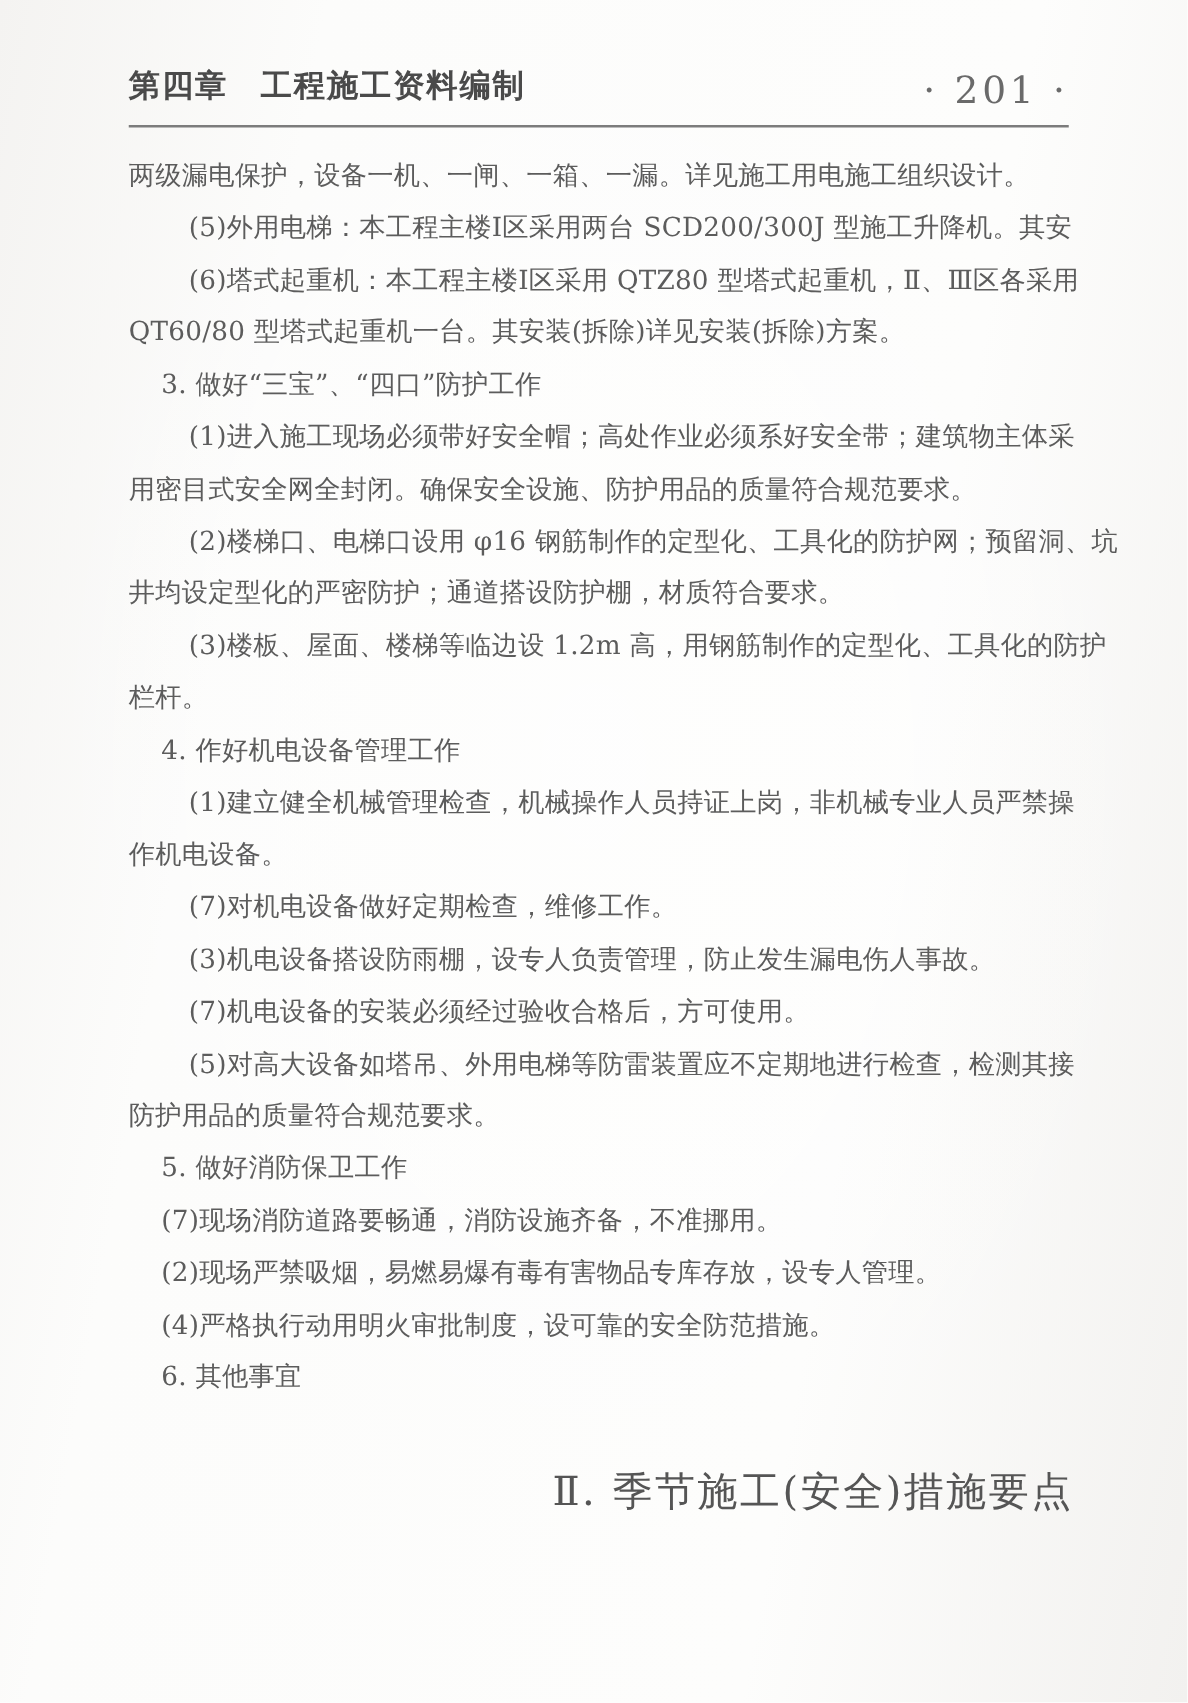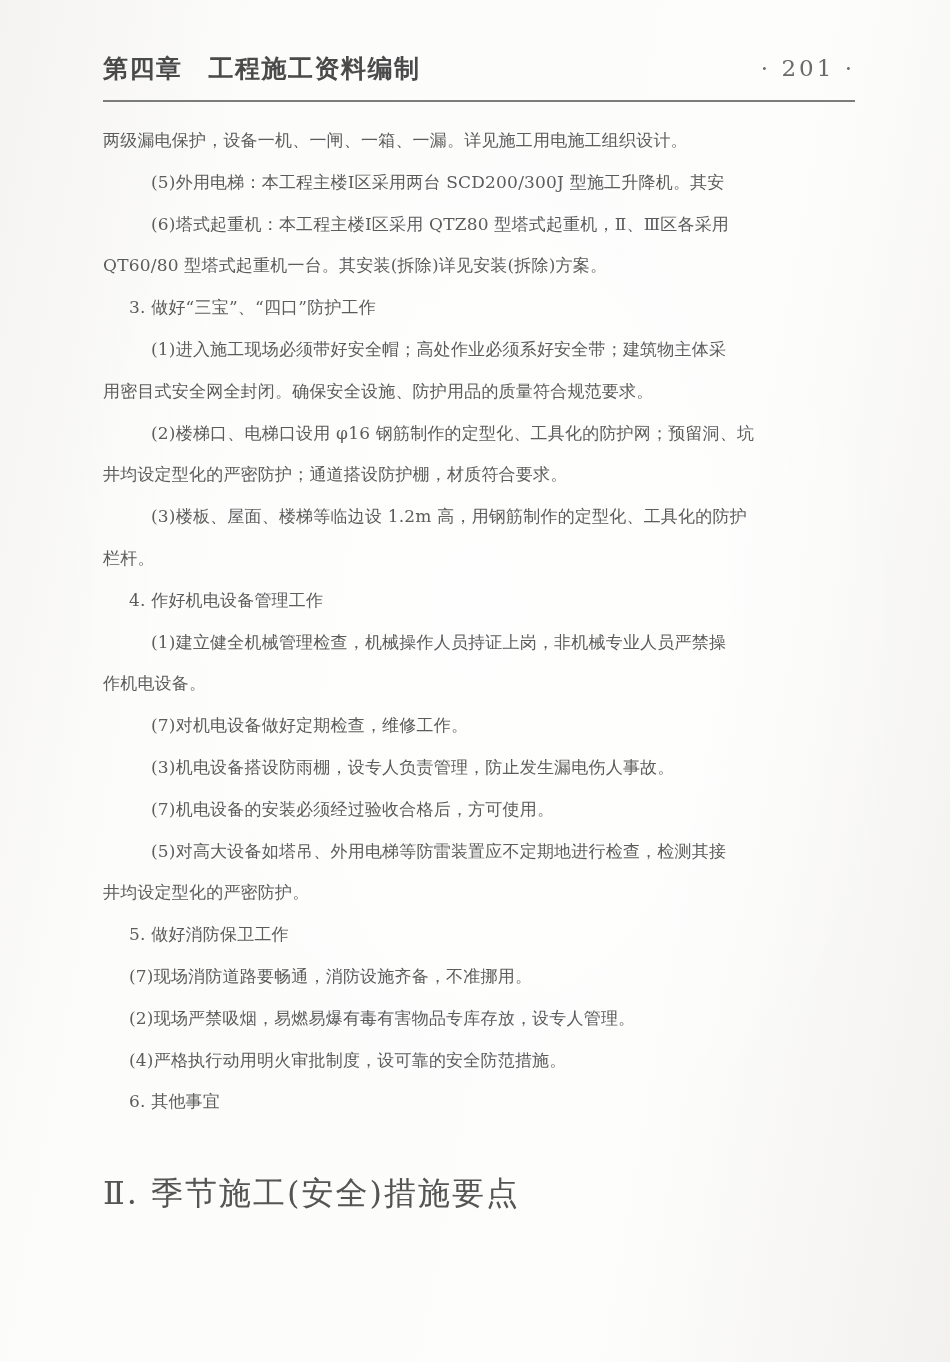--- a/index.html
+++ b/index.html
@@ -50,21 +50,21 @@
     color: #4a4a4a;
     white-space: nowrap;
     text-align: right;
   }
   .runhead-chapter { margin-right: 26px; }
   .runhead-folio {
     position: absolute;
     right: 0;
     top: 3px;
     font-family: "DejaVu Serif", "Liberation Serif", serif;
-    font-size: 23px;
+    font-size: 30px;
     letter-spacing: 3px;
     color: #6a6a6a;
     white-space: nowrap;
   }
   .runhead-rule {
     position: absolute;
     left: 103px;
     top: 100px;
     width: 752px;
     height: 2px;
@@ -72,34 +72,34 @@
   }
 
   
   .body {
     position: absolute;
     left: 103px;
     top: 120px;
     width: 756px;
   }
   .ln {
-    font-size: 17px;
+    font-size: 21px;
     line-height: 41.8px;
     letter-spacing: 0.2px;
     color: #5c5c5c;
     white-space: nowrap;
   }
   .ind1 { padding-left: 48px; }      
   .ind-half { padding-left: 26px; }
 
   
   .sec-heading {
     margin-top: 46px;
     margin-bottom: 22px;
-    text-align: left;
+    text-align: right;
     font-size: 32px;
     line-height: 48px;
     letter-spacing: 2px;
     color: #555555;
     white-space: nowrap;
   }
 </style>
 </head>
 <body>
 
@@ -127,21 +127,21 @@
       <div class="ln">井均设定型化的严密防护；通道搭设防护棚，材质符合要求。</div>
       <div class="ln ind1">(3)楼板、屋面、楼梯等临边设 1.2m 高，用钢筋制作的定型化、工具化的防护</div>
       <div class="ln">栏杆。</div>
       <div class="ln ind-half">4. 作好机电设备管理工作</div>
       <div class="ln ind1">(1)建立健全机械管理检查，机械操作人员持证上岗，非机械专业人员严禁操</div>
       <div class="ln">作机电设备。</div>
       <div class="ln ind1">(7)对机电设备做好定期检查，维修工作。</div>
       <div class="ln ind1">(3)机电设备搭设防雨棚，设专人负责管理，防止发生漏电伤人事故。</div>
       <div class="ln ind1">(7)机电设备的安装必须经过验收合格后，方可使用。</div>
       <div class="ln ind1">(5)对高大设备如塔吊、外用电梯等防雷装置应不定期地进行检查，检测其接</div>
-      <div class="ln">井均设定型化的严密防护。</div>
+      <div class="ln">防护用品的质量符合规范要求。</div>
       <div class="ln ind-half">5. 做好消防保卫工作</div>
       <div class="ln ind-half">(7)现场消防道路要畅通，消防设施齐备，不准挪用。</div>
       <div class="ln ind-half">(2)现场严禁吸烟，易燃易爆有毒有害物品专库存放，设专人管理。</div>
       <div class="ln ind-half">(4)严格执行动用明火审批制度，设可靠的安全防范措施。</div>
       <div class="ln ind-half">6. 其他事宜</div>
 
       <div class="sec-heading">Ⅱ. 季节施工(安全)措施要点</div>
 
     </div>
   </div>

